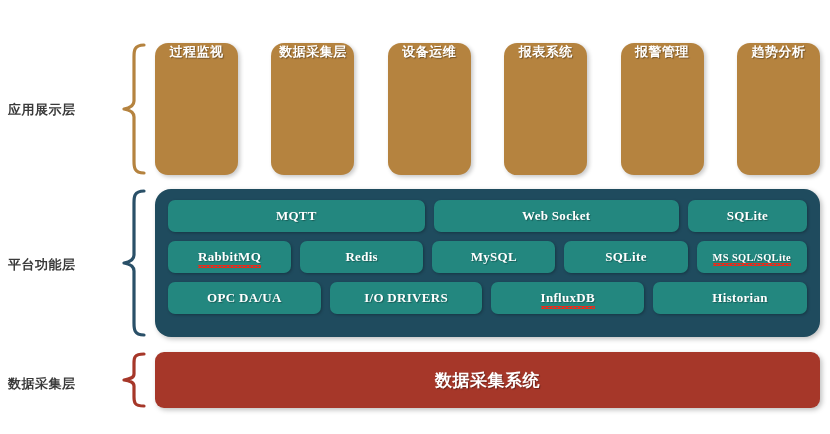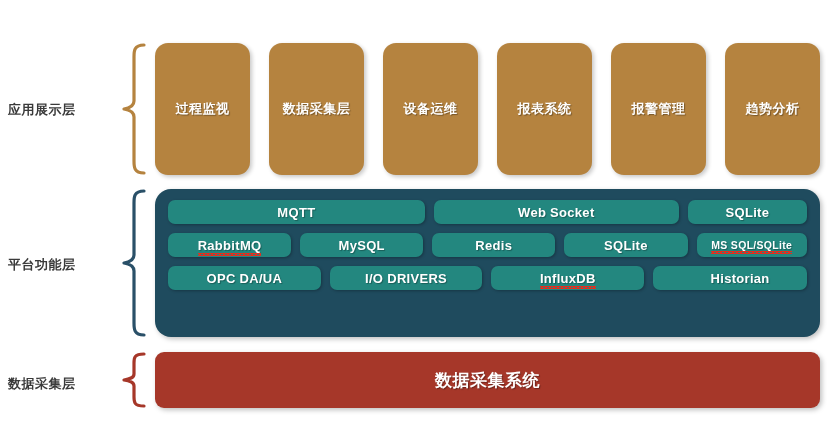--- a/index.html
+++ b/index.html
@@ -47,27 +47,27 @@
   #app-row {
     position: absolute;
     left: 155px;
     top: 43px;
     width: 665px;
     height: 132px;
     display: flex;
     justify-content: space-between;
   }
   .app-box {
-    width: 95px;
+    width: 83px;
     height: 132px;
     border-radius: 13px;
     background: #B5833F;
     box-shadow: 2px 2px 4px rgba(0,0,0,0.22);
     display: flex;
-    align-items: center;
+    align-items: flex-start;
     justify-content: center;
   }
   .app-box span {
     color: #ffffff;
     font-size: 13px;
     font-weight: bold;
     letter-spacing: 0.5px;
     text-shadow: 1px 1px 1px rgba(0,0,0,0.35);
   }
 
@@ -79,22 +79,23 @@
     width: 665px;
     height: 148px;
     background: #1F4B5E;
     border-radius: 16px;
     box-shadow: 2px 2px 5px rgba(0,0,0,0.25);
     box-sizing: border-box;
     padding: 11px 13px;
   }
   .chip-row {
     display: flex;
-    height: 24px;
+    height: 32px;
     margin-bottom: 9px;
+    font-family: Liberation Serif, serif;
   }
   .chip-row:last-child { margin-bottom: 0; }
   .chip {
     background: #23877F;
     border-radius: 7px;
     display: flex;
     align-items: center;
     justify-content: center;
     box-shadow: 1px 1px 3px rgba(0,0,0,0.28);
     margin-right: 9px;
@@ -206,24 +207,24 @@
       <div class="chip" style="width:123px;">
         <span>SQLite</span>
       </div>
     </div>
 
     <div class="chip-row">
       <div class="chip" style="width:127px;">
         <span class="squiggle">RabbitMQ</span>
       </div>
       <div class="chip" style="width:127px;">
+        <span>Redis</span>
+      </div>
+      <div class="chip" style="width:127px;">
         <span>MySQL</span>
-      </div>
-      <div class="chip" style="width:127px;">
-        <span>Redis</span>
       </div>
       <div class="chip" style="width:127px;">
         <span>SQLite</span>
       </div>
       <div class="chip small" style="width:114px;">
         <span class="squiggle">MS SQL/SQLite</span>
       </div>
     </div>
 
     <div class="chip-row">

